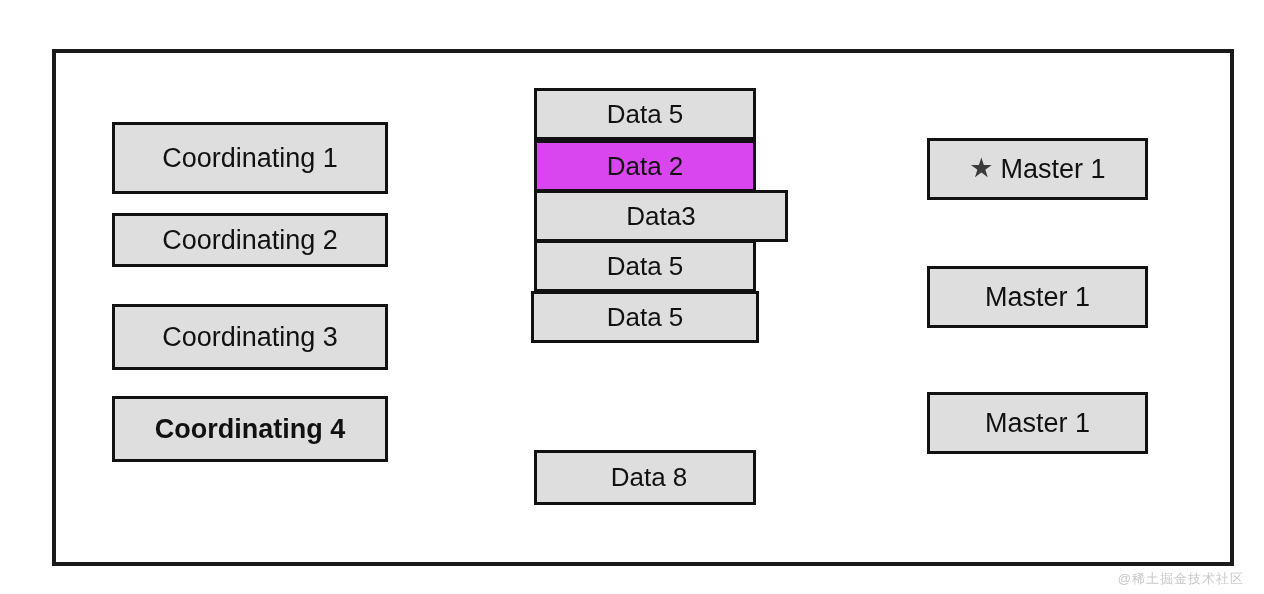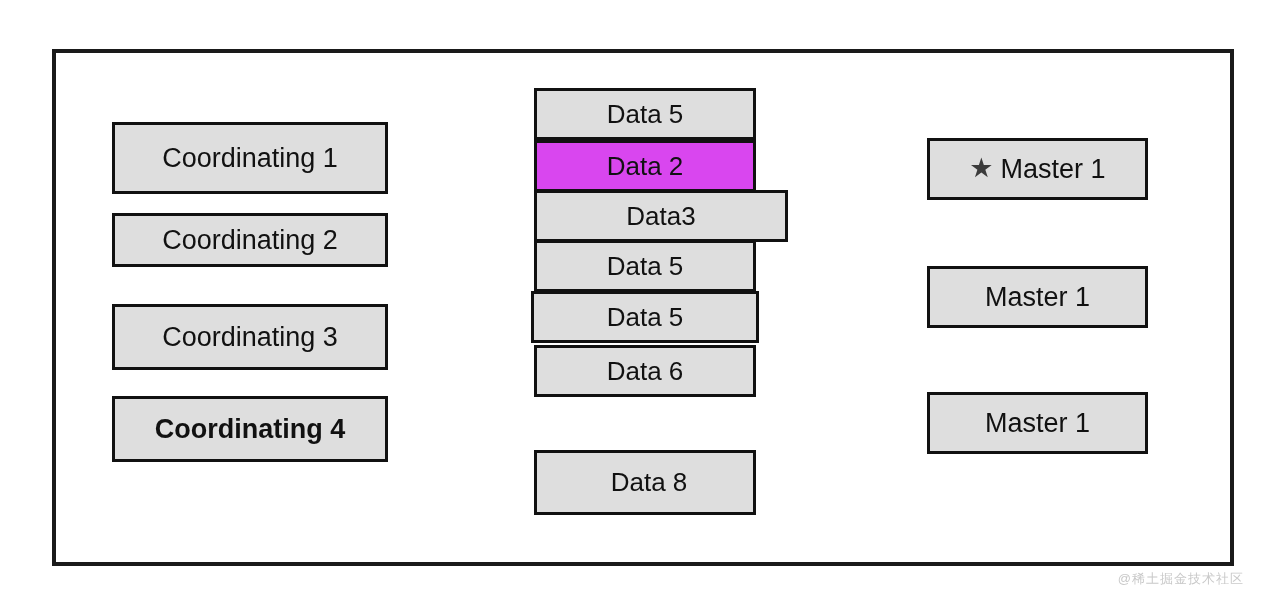--- a/index.html
+++ b/index.html
@@ -151,24 +151,21 @@
       </div>
       <div class="node-box data-box" style="left: 534px; top: 190px; width: 254px; height: 52px; background: rgb(222, 222, 222); border-color: rgb(17, 17, 17); color: rgb(17, 17, 17); z-index: 3;">
         <span class="box-label">Data3</span>
       </div>
       <div class="node-box data-box" style="left: 534px; top: 240px; width: 222px; height: 52px; background: rgb(222, 222, 222); border-color: rgb(17, 17, 17); color: rgb(17, 17, 17); z-index: 4;">
         <span class="box-label">Data 5</span>
       </div>
       <div class="node-box data-box" style="left: 531px; top: 291px; width: 228px; height: 52px; background: rgb(222, 222, 222); border-color: rgb(17, 17, 17); color: rgb(17, 17, 17); z-index: 5;">
         <span class="box-label">Data 5</span>
       </div>
-      <div class="node-box data-box" style="left: 534px; top: 345px; width: 222px; height: 52px; background: rgb(222, 222, 222); border-color: rgb(17, 17, 17); color: rgb(17, 17, 17); z-index: 6;">
-        <span class="box-label">Data 6</span>
-      </div>
-      <div class="node-box data-box" style="left: 534px; top: 450px; width: 222px; height: 65px; background: rgb(222, 222, 222); border-color: rgb(17, 17, 17); color: rgb(17, 17, 17); z-index: 8; padding-left: 8px;">
+      <div class="node-box data-box" style="left: 534px; top: 450px; width: 222px; height: 55px; background: rgb(222, 222, 222); border-color: rgb(17, 17, 17); color: rgb(17, 17, 17); z-index: 8; padding-left: 8px;">
         <span class="box-label">Data 8</span>
       </div>
     </div>
 
   <div id="master-column">
       <div class="node-box master-box" style="left: 927px; top: 138px; width: 221px; height: 62px; background: rgb(222, 222, 222); border-color: rgb(17, 17, 17); color: rgb(17, 17, 17);">
         <span class="master-inner">
           <span class="star-icon" style="color: rgb(59, 59, 59);">★</span>
           <span class="box-label">Master 1</span>
         </span>

